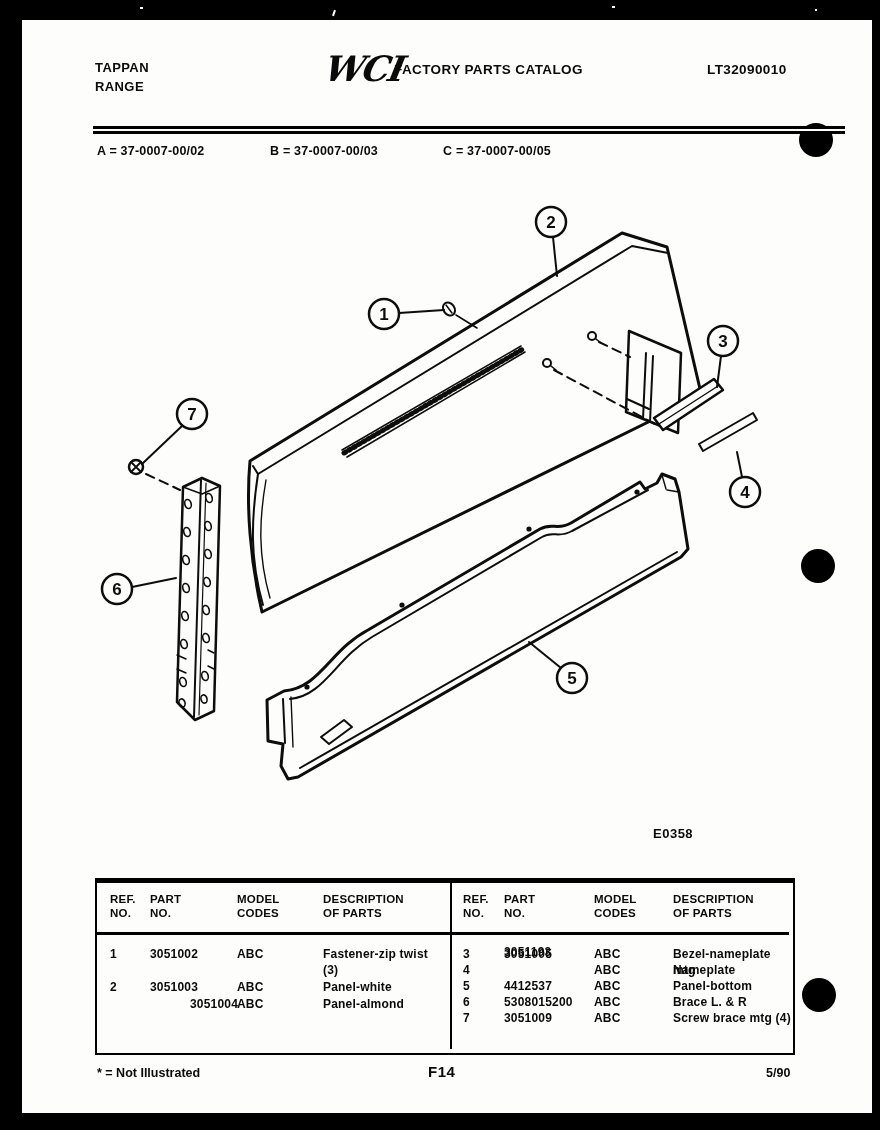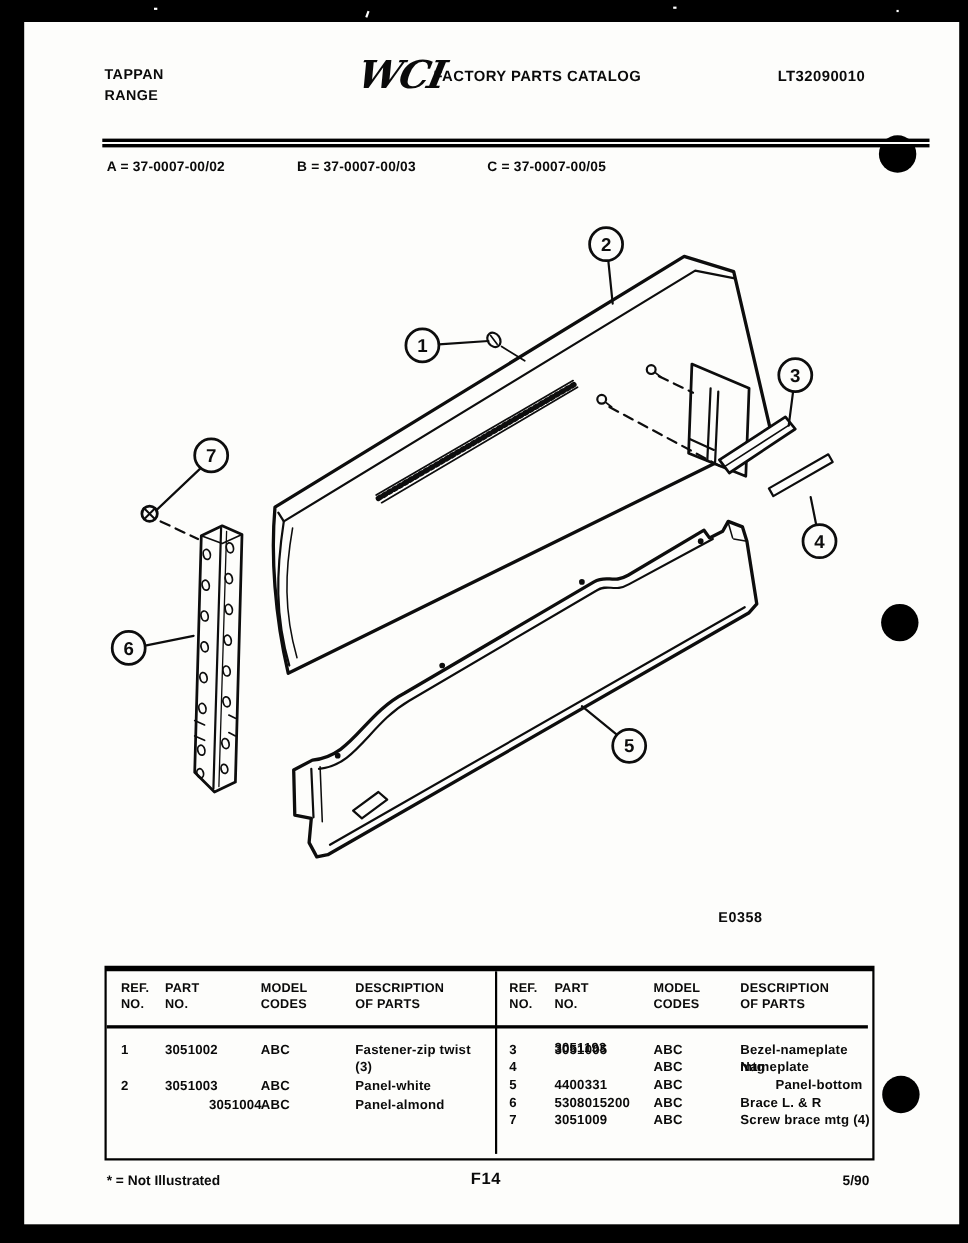--- a/index.html
+++ b/index.html
@@ -262,23 +262,23 @@
     <span class="abs cell Rdesc" style="top:63px;">Bezel-nameplate mtg</span>
   </div>
   <div>
     <span class="abs cell Rref" style="top:79px;">4</span>
     <span class="abs cell Rpart" style="top:61px;">3051193</span>
     <span class="abs cell Rcodes" style="top:79px;">ABC</span>
     <span class="abs cell Rdesc" style="top:79px;text-align:center;">Nameplate</span>
   </div>
   <div>
     <span class="abs cell Rref" style="top:95px;">5</span>
-    <span class="abs cell Rpart" style="top:95px;">4400331</span>
+    <span class="abs cell Rpart" style="top:95px;">4412537</span>
     <span class="abs cell Rcodes" style="top:95px;">ABC</span>
-    <span class="abs cell Rdesc" style="top:95px;margin-left:32px;">Panel-bottom</span>
+    <span class="abs cell Rdesc" style="top:95px;">Panel-bottom</span>
   </div>
   <div>
     <span class="abs cell Rref" style="top:111px;">6</span>
     <span class="abs cell Rpart" style="top:111px;">5308015200</span>
     <span class="abs cell Rcodes" style="top:111px;">ABC</span>
     <span class="abs cell Rdesc" style="top:111px;text-align:right;">Brace L. &amp; R</span>
   </div>
   <div>
     <span class="abs cell Rref" style="top:127px;">7</span>
     <span class="abs cell Rpart" style="top:127px;">3051009</span>

